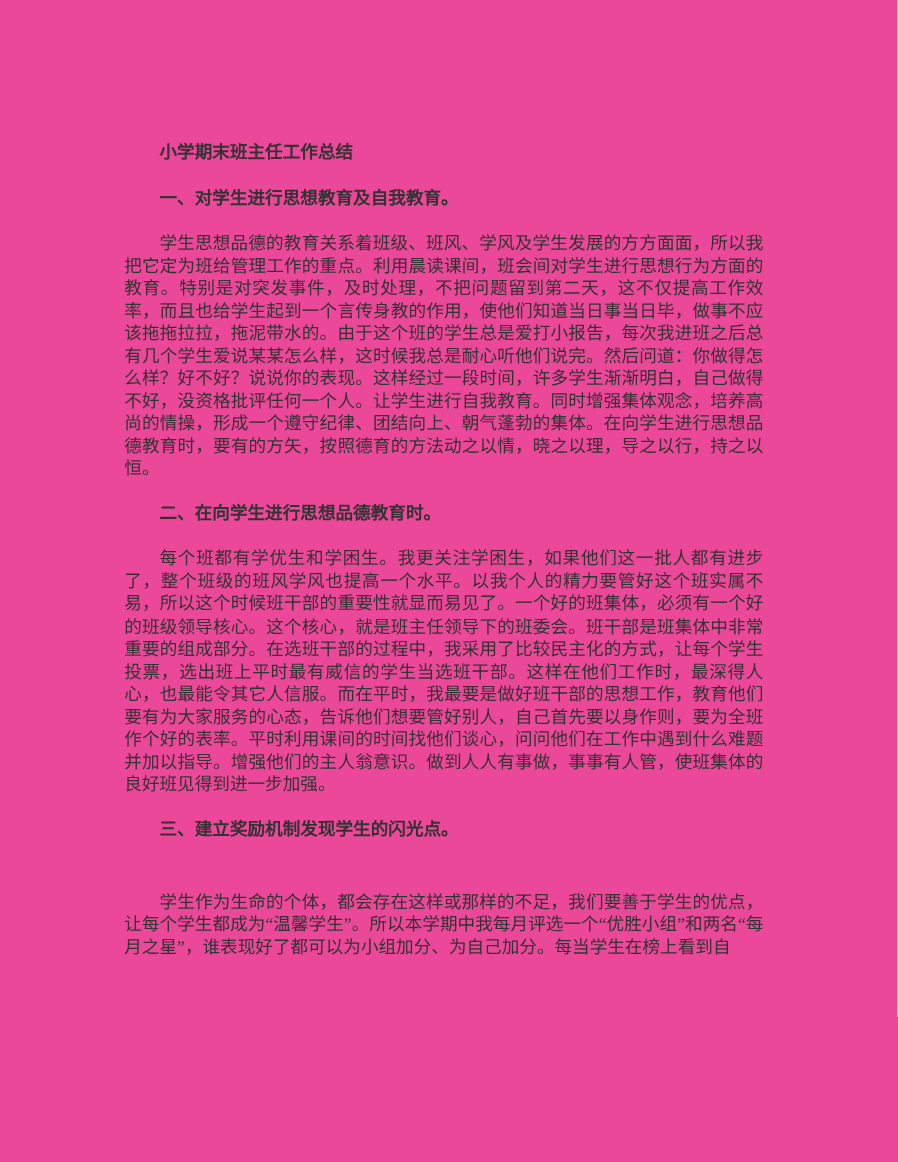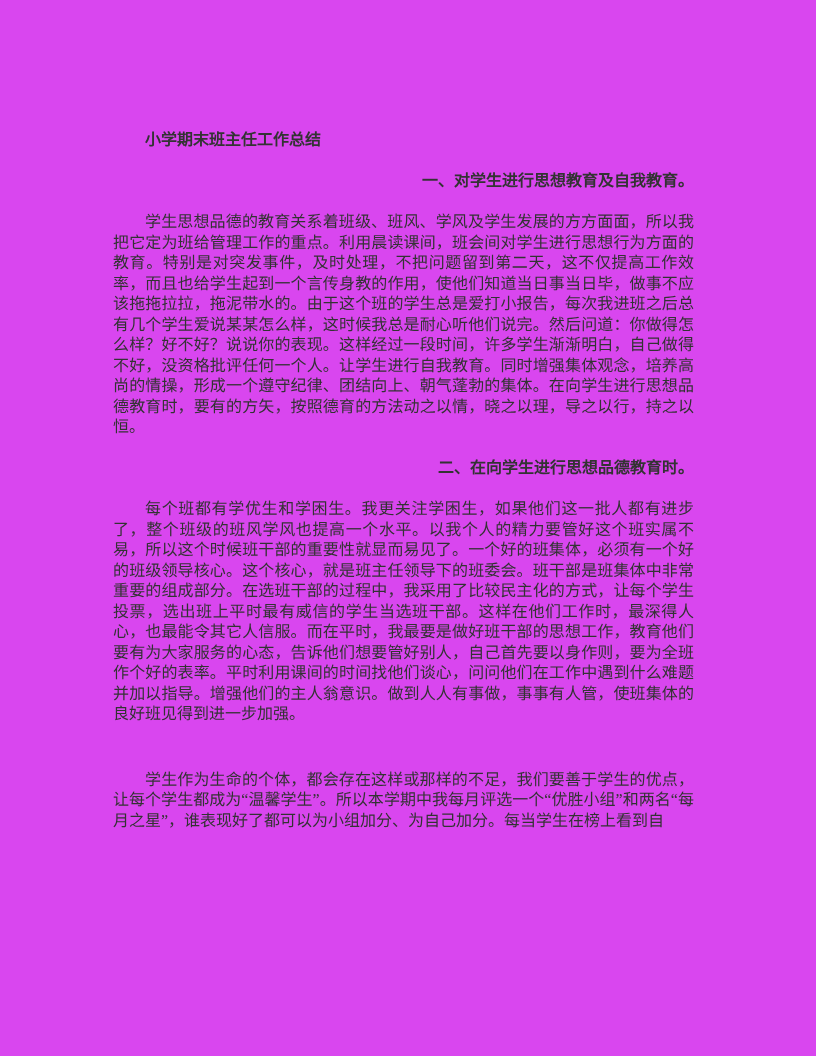--- a/index.html
+++ b/index.html
@@ -4,21 +4,21 @@
 <style>
   html, body {
     margin: 0;
     padding: 0;
     background: #ffffff;
   }
   .page {
     position: relative;
     width: 816px;
     height: 1056px;
-    background: #d946ef;
+    background: #ec4899;
     overflow: hidden;
     font-family: "Liberation Serif", "DejaVu Serif", serif;
     color: #333333;
   }
   .content {
     position: absolute;
     top: 130px;
     left: 113px;
     width: 581px;
     font-size: 16px;
@@ -33,21 +33,20 @@
   .para {
     margin: 0 0 20.5px 0;
     text-indent: 2em;
     text-align: justify;
   }
   .section-heading {
     font-weight: bold;
     text-indent: 2em;
     margin: 0 0 20.5px 0;
     font-size: 16px;
-    text-align: right;
   }
   .para:last-child {
     margin-bottom: 0;
     margin-top: 45px;
   }
 </style>
 </head>
 <body>
 
 <div class="page">
@@ -57,17 +56,18 @@
 
 
     <p class="section-heading">一、对学生进行思想教育及自我教育。</p>
 
     <p class="para">学生思想品德的教育关系着班级、班风、学风及学生发展的方方面面，所以我把它定为班给管理工作的重点。利用晨读课间，班会间对学生进行思想行为方面的教育。特别是对突发事件，及时处理，不把问题留到第二天，这不仅提高工作效率，而且也给学生起到一个言传身教的作用，使他们知道当日事当日毕，做事不应该拖拖拉拉，拖泥带水的。由于这个班的学生总是爱打小报告，每次我进班之后总有几个学生爱说某某怎么样，这时候我总是耐心听他们说完。然后问道：你做得怎么样？好不好？说说你的表现。这样经过一段时间，许多学生渐渐明白，自己做得不好，没资格批评任何一个人。让学生进行自我教育。同时增强集体观念，培养高尚的情操，形成一个遵守纪律、团结向上、朝气蓬勃的集体。在向学生进行思想品德教育时，要有的方矢，按照德育的方法动之以情，晓之以理，导之以行，持之以恒。</p>
 
     <p class="section-heading">二、在向学生进行思想品德教育时。</p>
 
     <p class="para">每个班都有学优生和学困生。我更关注学困生，如果他们这一批人都有进步了，整个班级的班风学风也提高一个水平。以我个人的精力要管好这个班实属不易，所以这个时候班干部的重要性就显而易见了。一个好的班集体，必须有一个好的班级领导核心。这个核心，就是班主任领导下的班委会。班干部是班集体中非常重要的组成部分。在选班干部的过程中，我采用了比较民主化的方式，让每个学生投票，选出班上平时最有威信的学生当选班干部。这样在他们工作时，最深得人心，也最能令其它人信服。而在平时，我最要是做好班干部的思想工作，教育他们要有为大家服务的心态，告诉他们想要管好别人，自己首先要以身作则，要为全班作个好的表率。平时利用课间的时间找他们谈心，问问他们在工作中遇到什么难题并加以指导。增强他们的主人翁意识。做到人人有事做，事事有人管，使班集体的良好班见得到进一步加强。</p>
 
+    <p class="section-heading">三、建立奖励机制发现学生的闪光点。</p>
 
     <p class="para">学生作为生命的个体，都会存在这样或那样的不足，我们要善于学生的优点，让每个学生都成为“温馨学生”。所以本学期中我每月评选一个“优胜小组”和两名“每月之星”，谁表现好了都可以为小组加分、为自己加分。每当学生在榜上看到自</p>
 
   </div>
 </div>
 
 </body></html>

